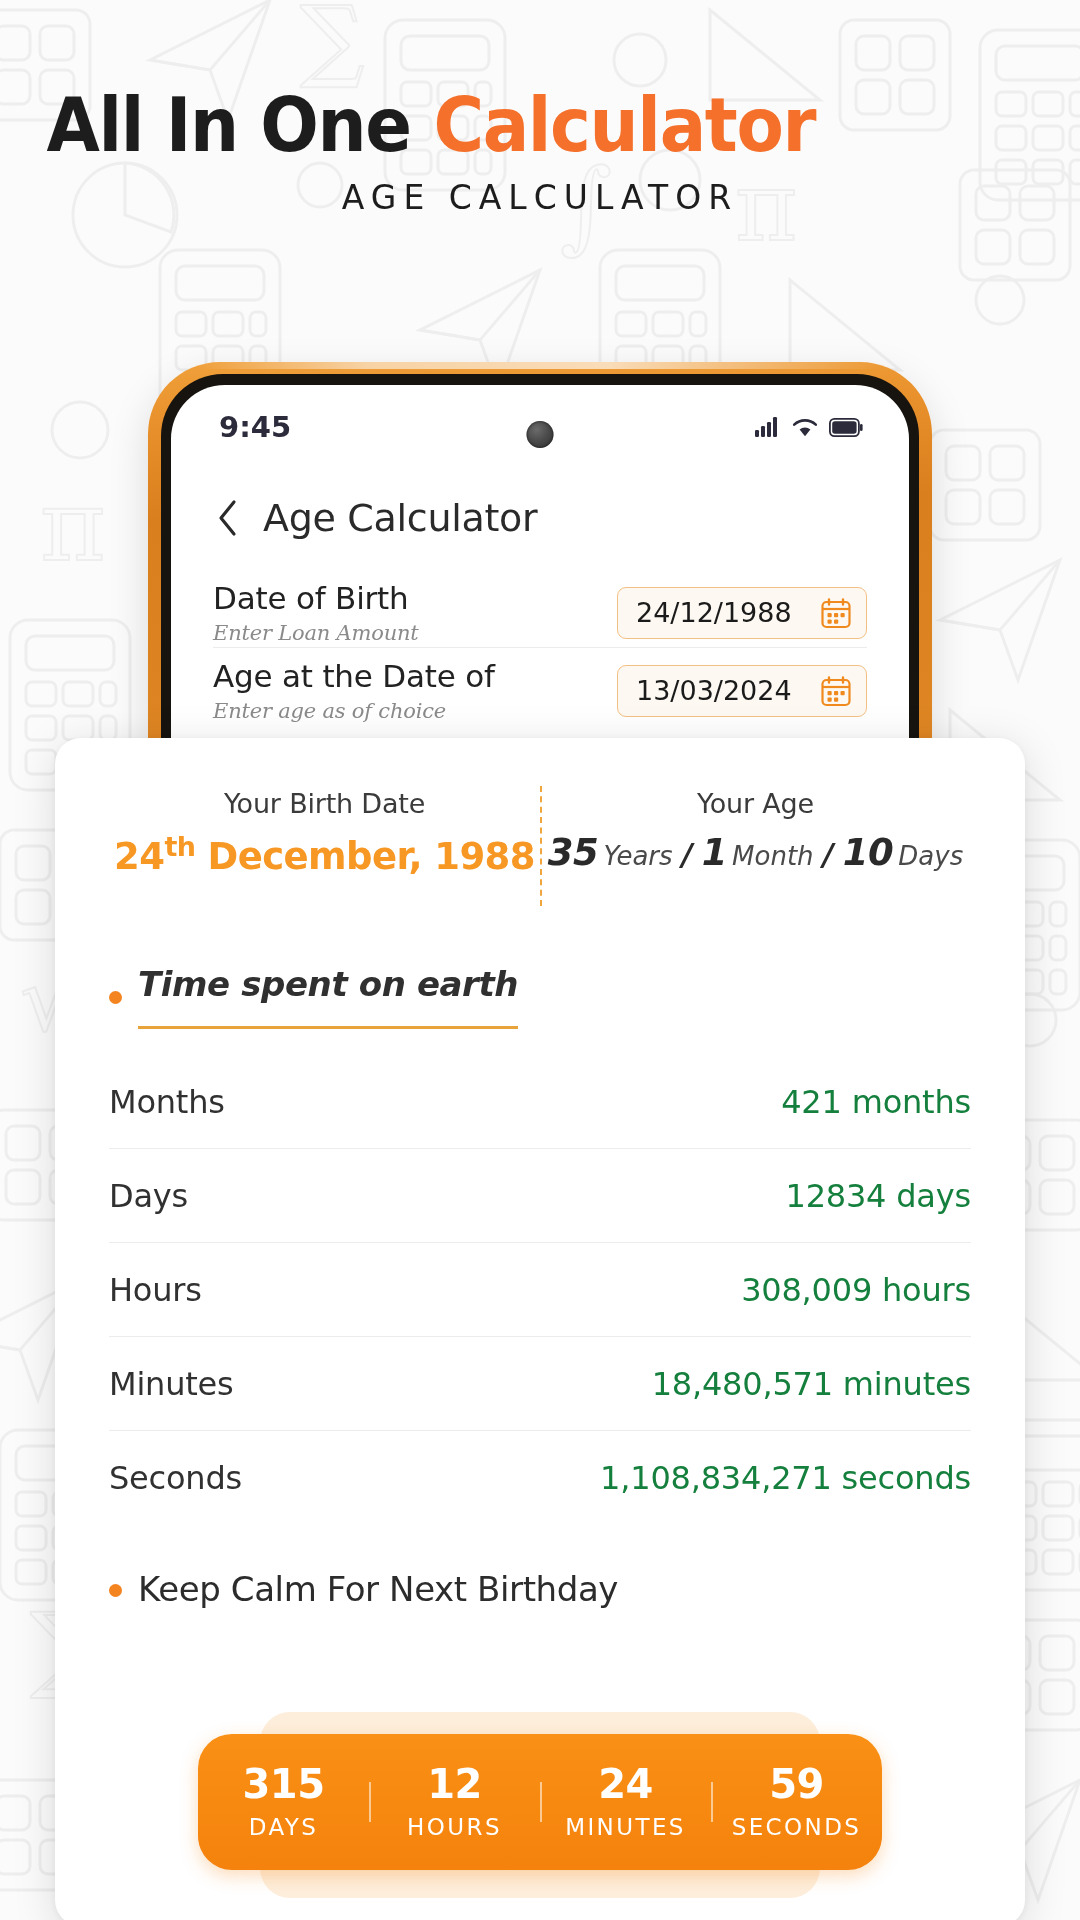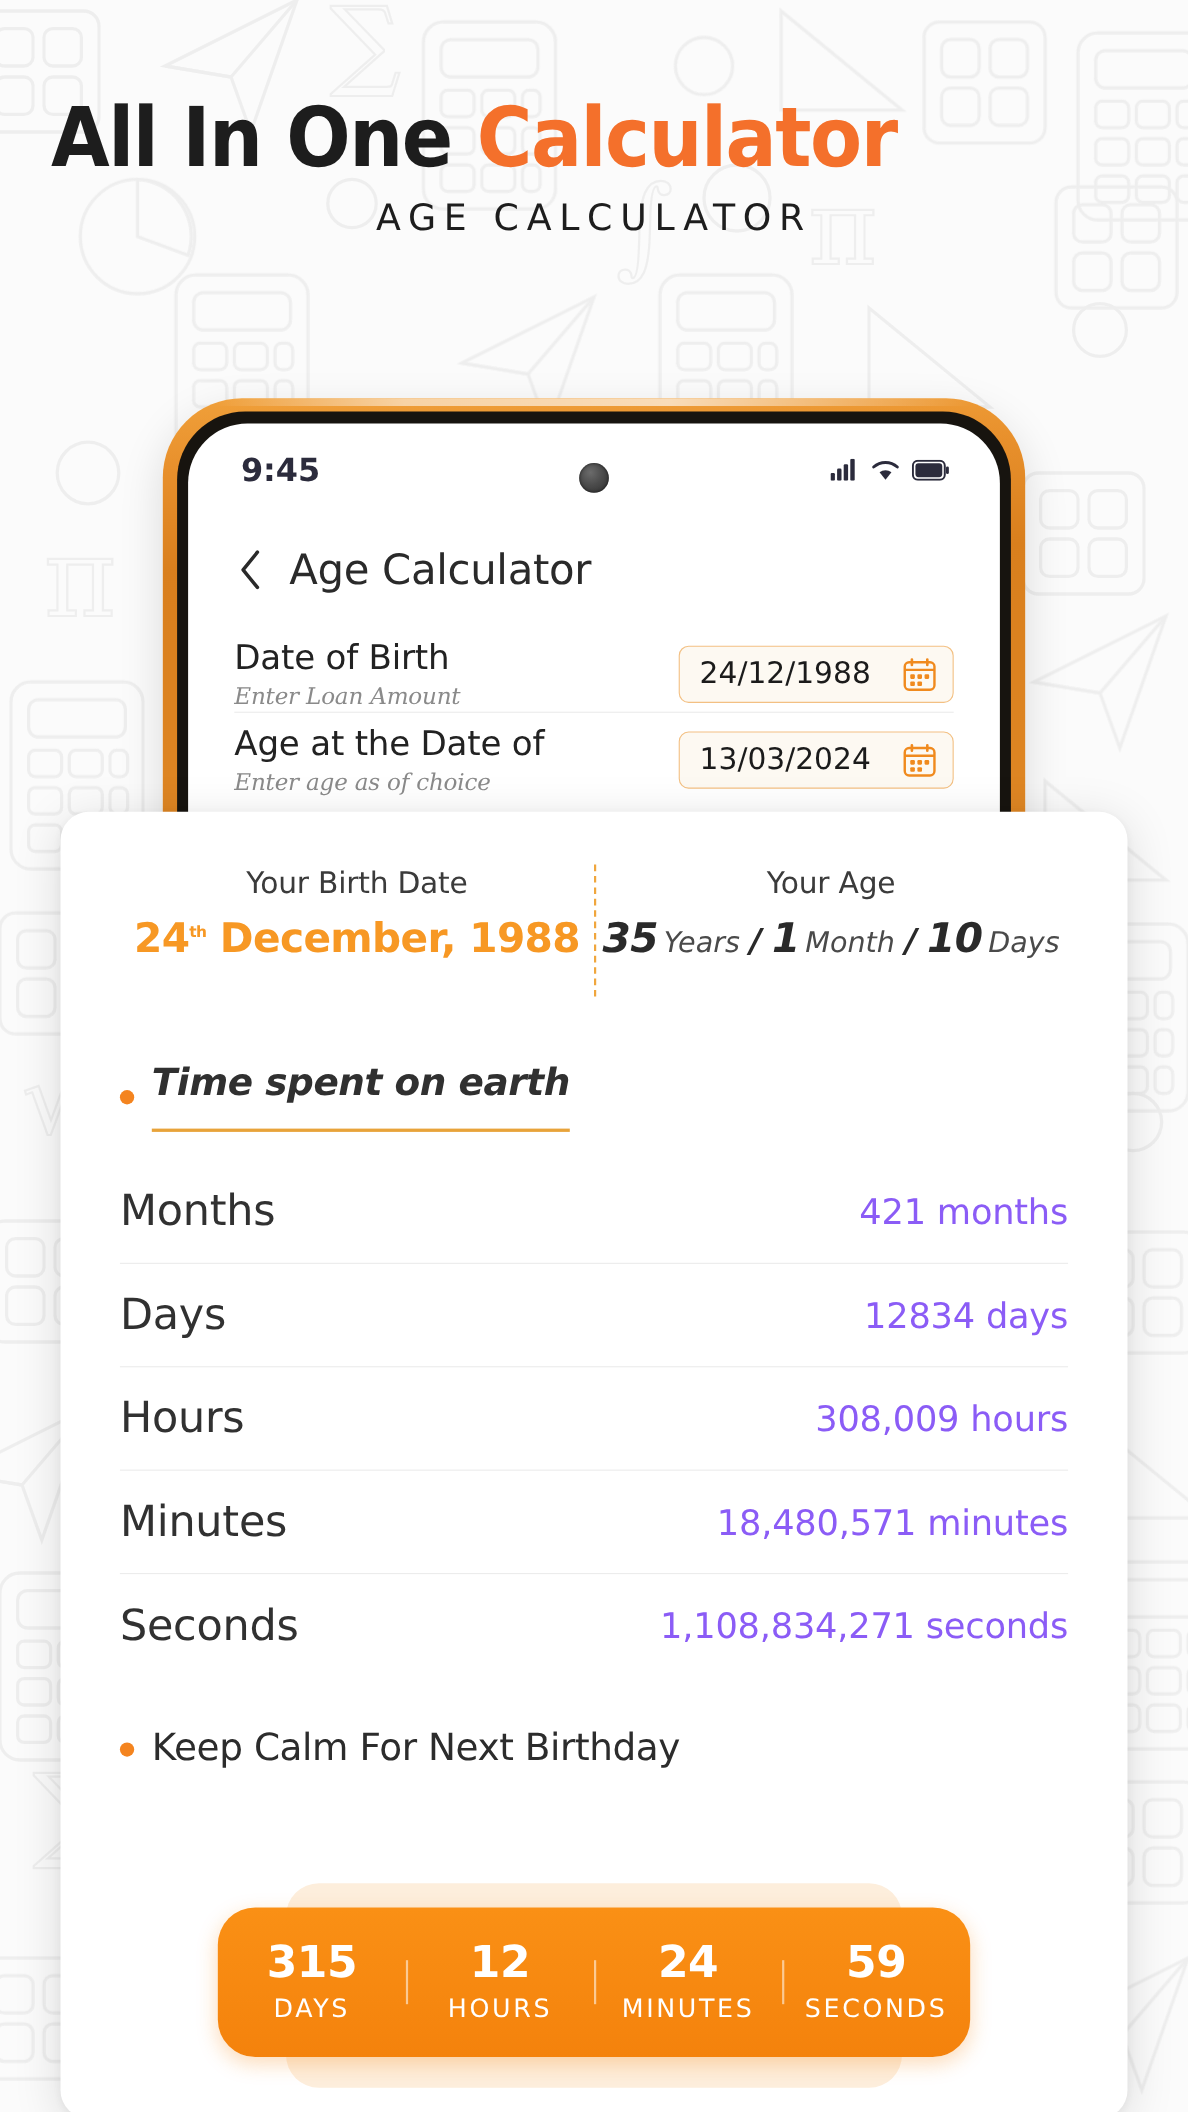--- a/index.html
+++ b/index.html
@@ -189,21 +189,21 @@
   }
   .summary-value {
     margin-top: 12px;
     font-family: "DejaVu Sans", sans-serif;
     font-weight: 700;
     font-size: 37px;
     color: #f79824;
     letter-spacing: -0.6px;
     white-space: nowrap;
   }
-  .summary-value sup { font-size: 14px; vertical-align: super; }
+  .summary-value sup { font-size: 27px; vertical-align: super; }
   .age-value {
     margin-top: 12px;
     font-family: "DejaVu Sans", sans-serif;
     white-space: nowrap;
     color: #2a2a2a;
   }
   .age-value .num { font-weight: 700; font-style: italic; font-size: 37px; letter-spacing:-0.5px; }
   .age-value .unit { font-style: italic; font-size: 26px; color:#4a4a4a; }
   .age-value .sep { font-weight: 700; font-style: italic; font-size: 30px; margin: 0 4px; }
   .v-dash {
@@ -240,25 +240,25 @@
   
   .stats { margin-top: 26px; }
   .stat-row {
     display: flex; align-items: center; justify-content: space-between;
     height: 94px;
     border-bottom: 1.5px solid #ececec;
   }
   .stat-row:last-child { border-bottom: none; }
   .stat-name {
     font-family: "DejaVu Sans", sans-serif;
-    font-size: 39px; color: #313131; font-weight: 400; letter-spacing:-0.2px;
+    font-size: 32px; color: #313131; font-weight: 400; letter-spacing:-0.2px;
   }
   .stat-val {
     font-family: "DejaVu Sans", sans-serif;
-    font-size: 32px; color: #8b5cf6; font-weight: 400; letter-spacing:-0.2px;
+    font-size: 32px; color: #15803d; font-weight: 400; letter-spacing:-0.2px;
   }
 
   .next-birthday-head { margin-top: 44px; }
 
   
   .countdown-wrap {
     position: absolute;
     left: 0; right: 0; bottom: 56px;
     display: flex; justify-content: center;
   }

